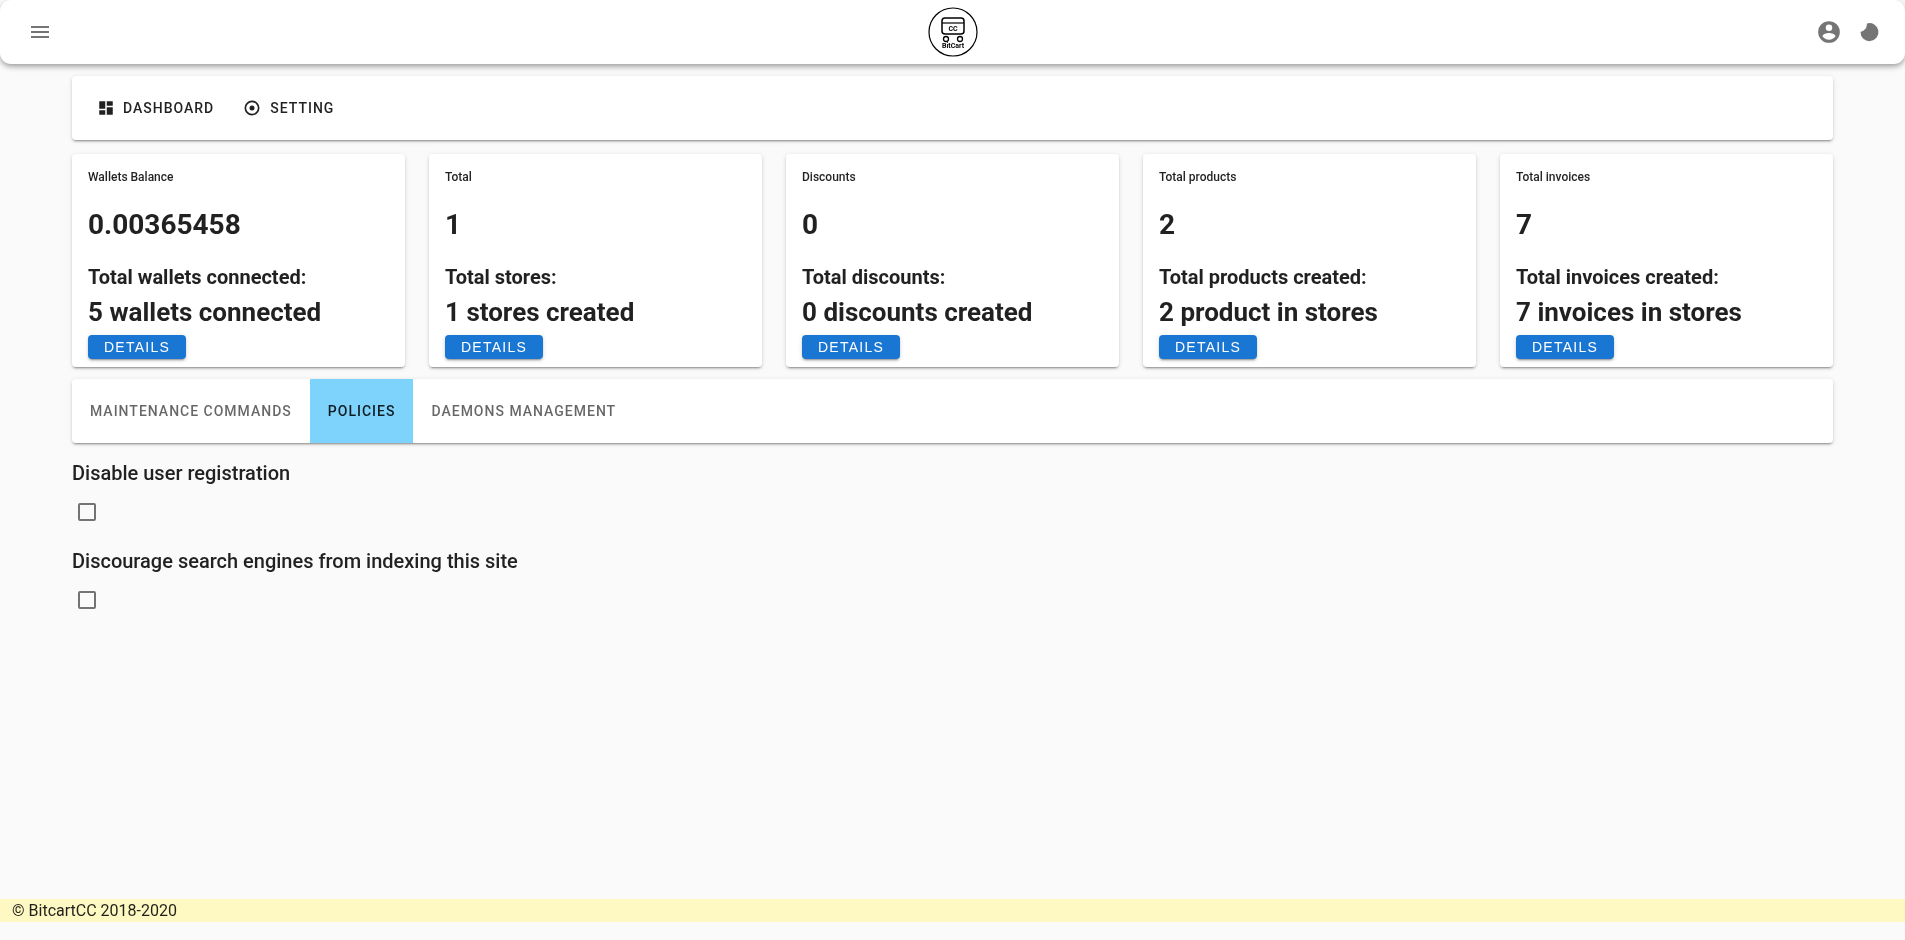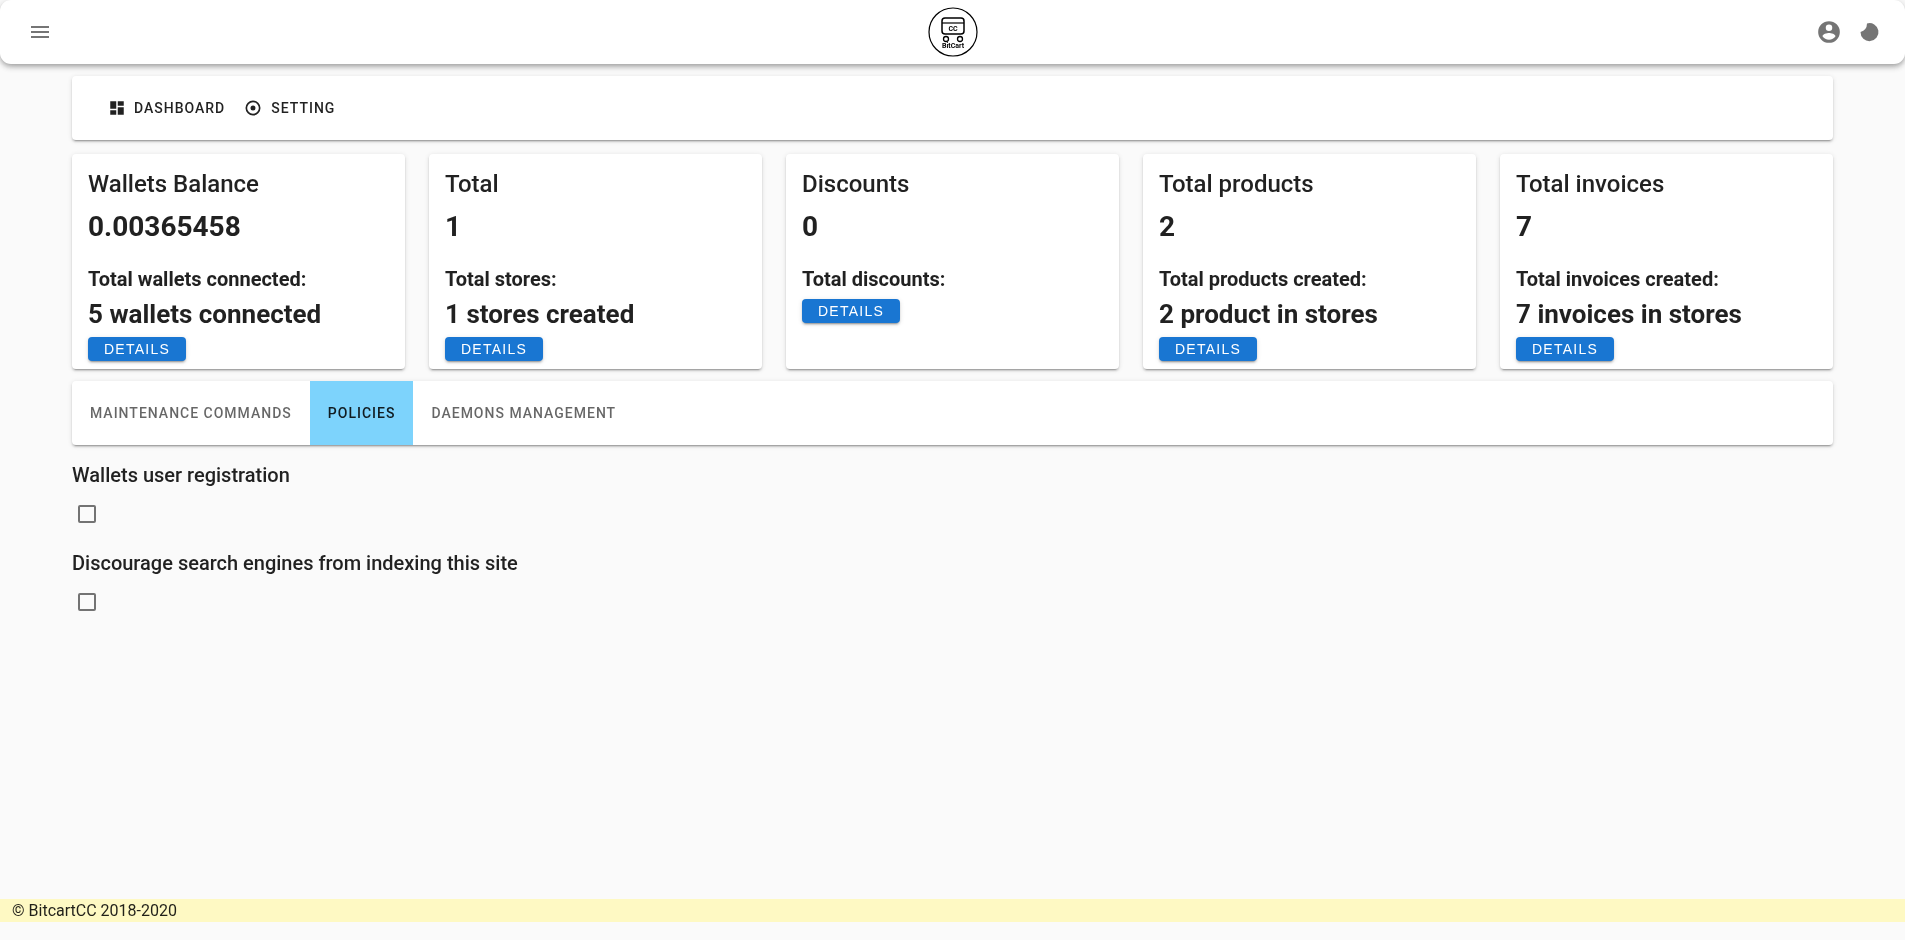--- a/index.html
+++ b/index.html
@@ -43,23 +43,23 @@
   justify-content: center;
   cursor: pointer;
 }
 .main {
   padding: 12px 72px 0 72px;
 }
 .nav-card {
   background: #fff;
   border-radius: 4px;
   box-shadow: 0 3px 1px -2px rgba(0,0,0,.2), 0 2px 2px 0 rgba(0,0,0,.14), 0 1px 5px 0 rgba(0,0,0,.12);
-  padding: 22px 36px;
-  display: flex;
-  gap: 18px;
+  padding: 22px 25px;
+  display: flex;
+  gap: 28px;
   margin-bottom: 14px;
 }
 .nav-link {
   display: flex;
   align-items: center;
   gap: 8px;
   font-size: 14px;
   font-weight: 500;
   letter-spacing: 1px;
   text-transform: uppercase;
@@ -73,23 +73,23 @@
 .stat-card {
   flex: 1;
   background: #fff;
   border-radius: 4px;
   box-shadow: 0 3px 1px -2px rgba(0,0,0,.2), 0 2px 2px 0 rgba(0,0,0,.14), 0 1px 5px 0 rgba(0,0,0,.12);
   padding: 16px 16px 8px 16px;
   display: flex;
   flex-direction: column;
 }
 .stat-title {
-  font-size: 24px;
-  font-weight: 500;
-  margin-bottom: 12px;
+  font-size: 12px;
+  font-weight: 500;
+  margin-bottom: 24px;
 }
 .stat-value {
   font-size: 28px;
   font-weight: 700;
   margin-bottom: 24px;
 }
 .stat-sub {
   font-size: 20px;
   font-weight: 700;
   margin-bottom: 8px;
@@ -237,20 +237,21 @@
       <div class="stat-title">Total</div>
       <div class="stat-value">1</div>
       <div class="stat-sub">Total stores:</div>
       <div class="stat-detail">1 stores created</div>
       <button class="btn">Details</button>
     </div>
     <div class="stat-card">
       <div class="stat-title">Discounts</div>
       <div class="stat-value">0</div>
       <div class="stat-sub">Total discounts:</div>
+      <div class="stat-detail">0 discounts created</div>
       <button class="btn">Details</button>
     </div>
     <div class="stat-card">
       <div class="stat-title">Total products</div>
       <div class="stat-value">2</div>
       <div class="stat-sub">Total products created:</div>
       <div class="stat-detail">2 product in stores</div>
       <button class="btn">Details</button>
     </div>
     <div class="stat-card">
@@ -262,21 +263,21 @@
     </div>
   </div>
 
   <div class="tabs-card">
     <div class="tab">Maintenance commands</div>
     <div class="tab active">Policies</div>
     <div class="tab">Daemons management</div>
   </div>
 
   <div class="form-section">
-    <div class="form-label">Wallets user registration</div>
+    <div class="form-label">Disable user registration</div>
     <div class="checkbox-wrap">
       <div class="checkbox"></div>
     </div>
     <div class="form-label">Discourage search engines from indexing this site</div>
     <div class="checkbox-wrap">
       <div class="checkbox"></div>
     </div>
   </div>
 
 </div>

